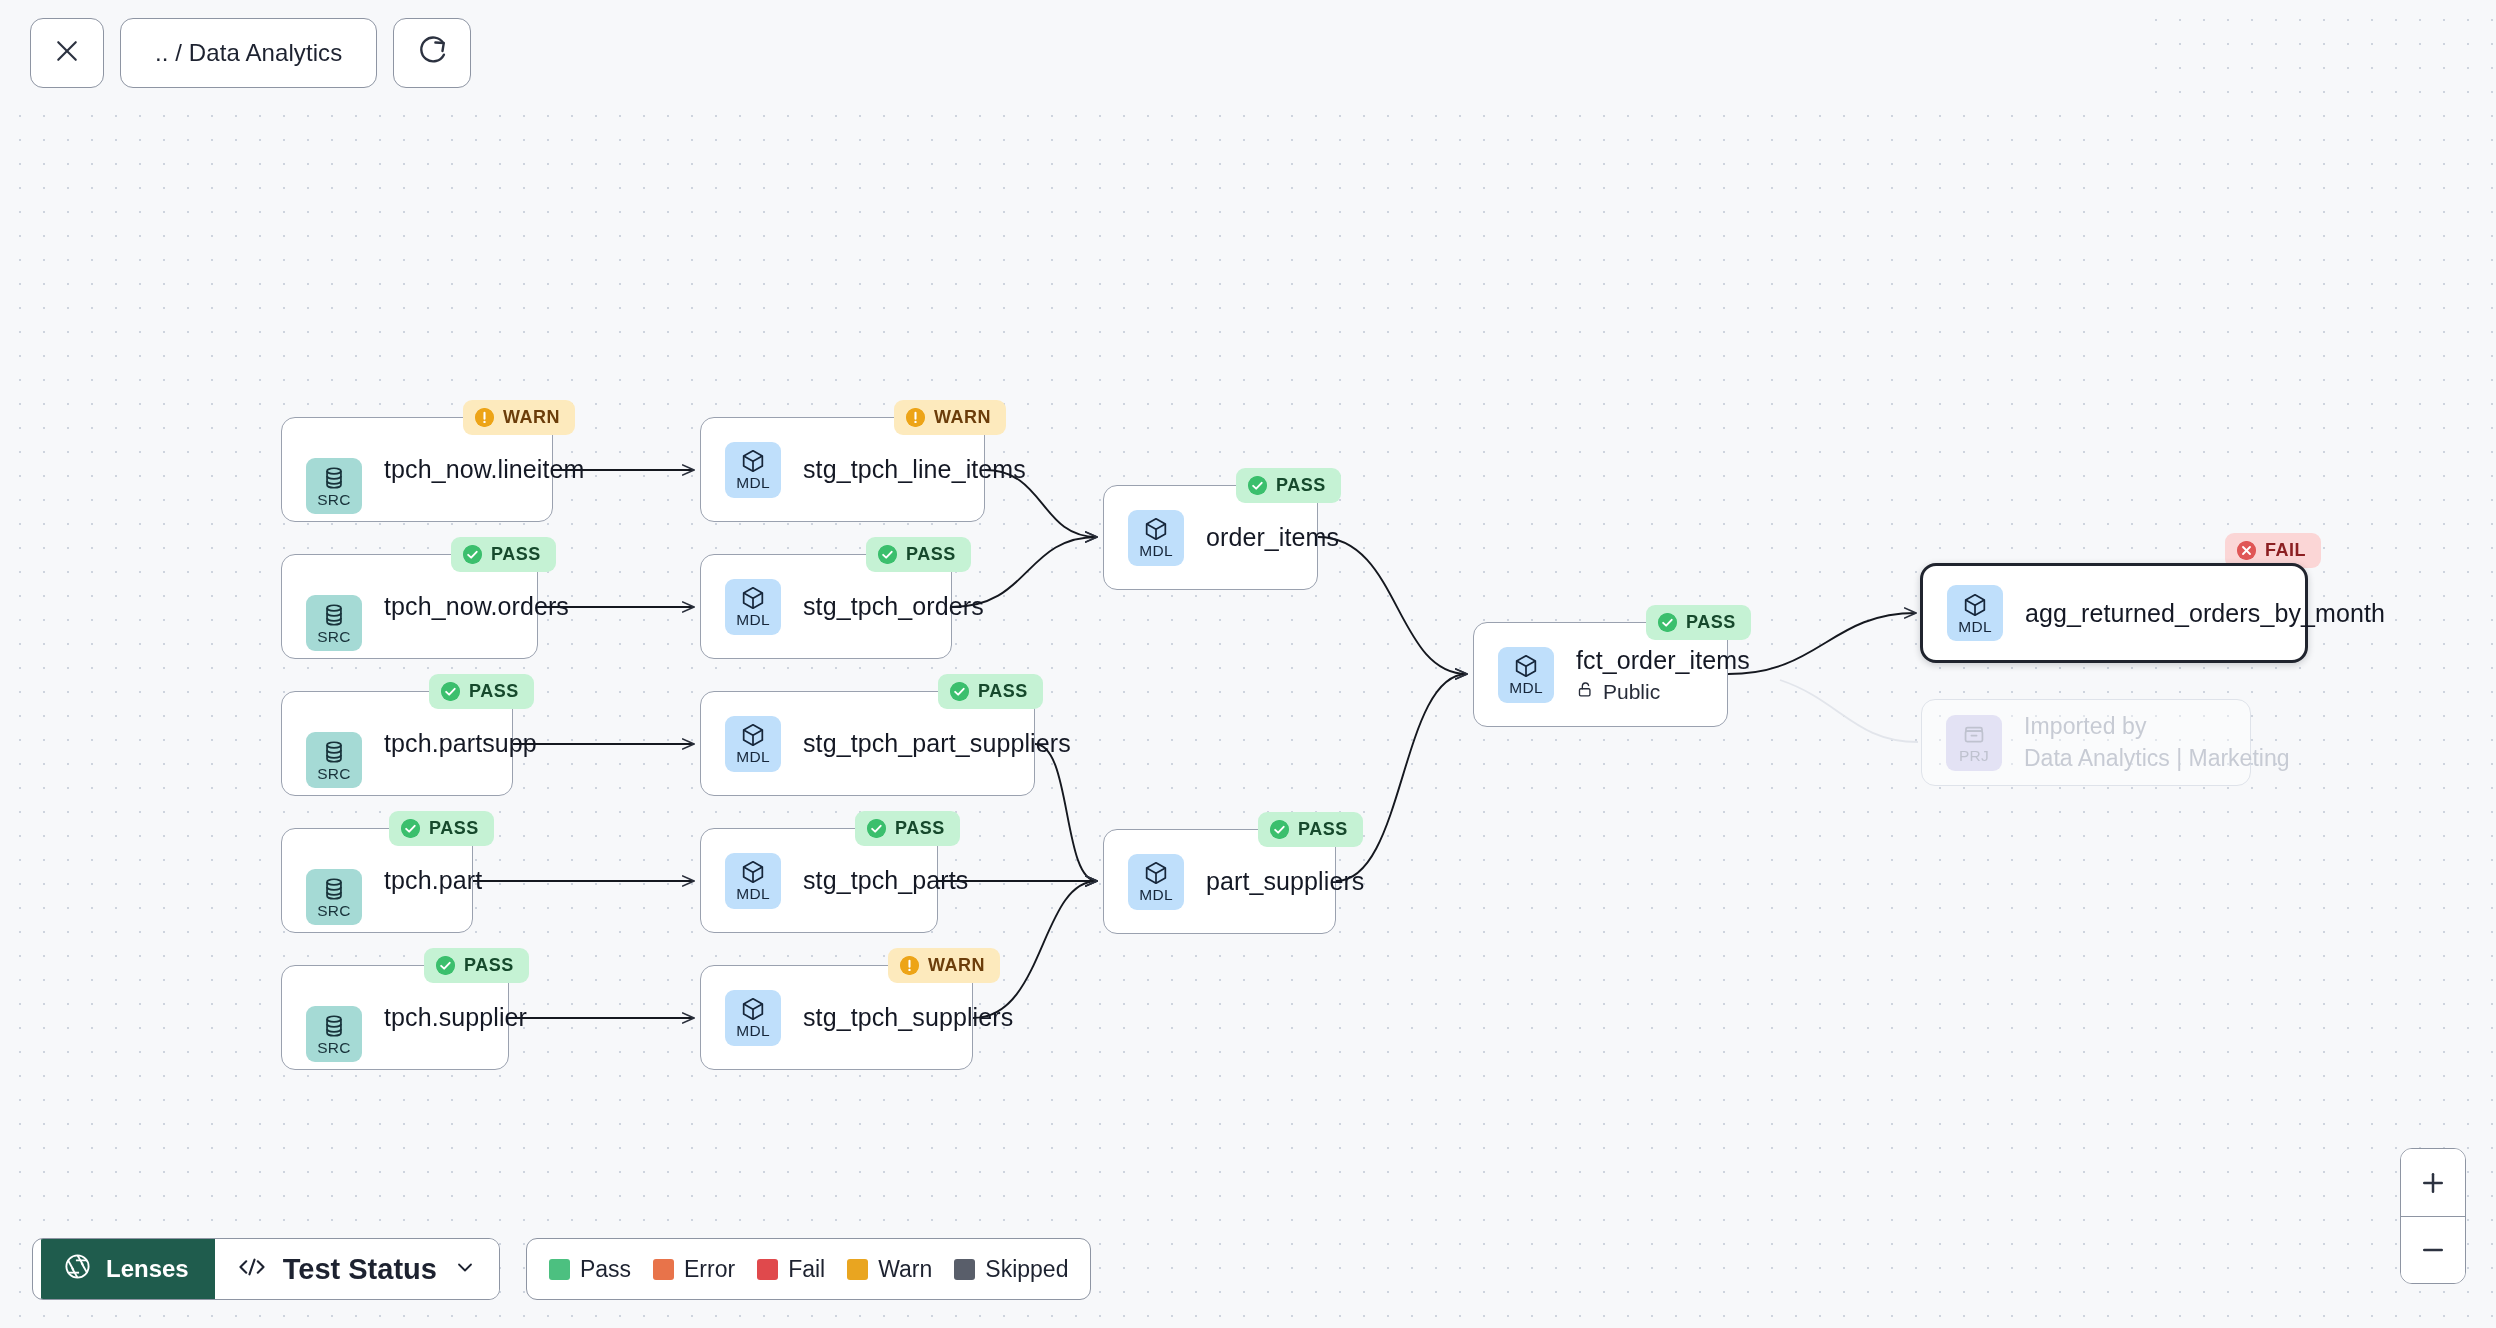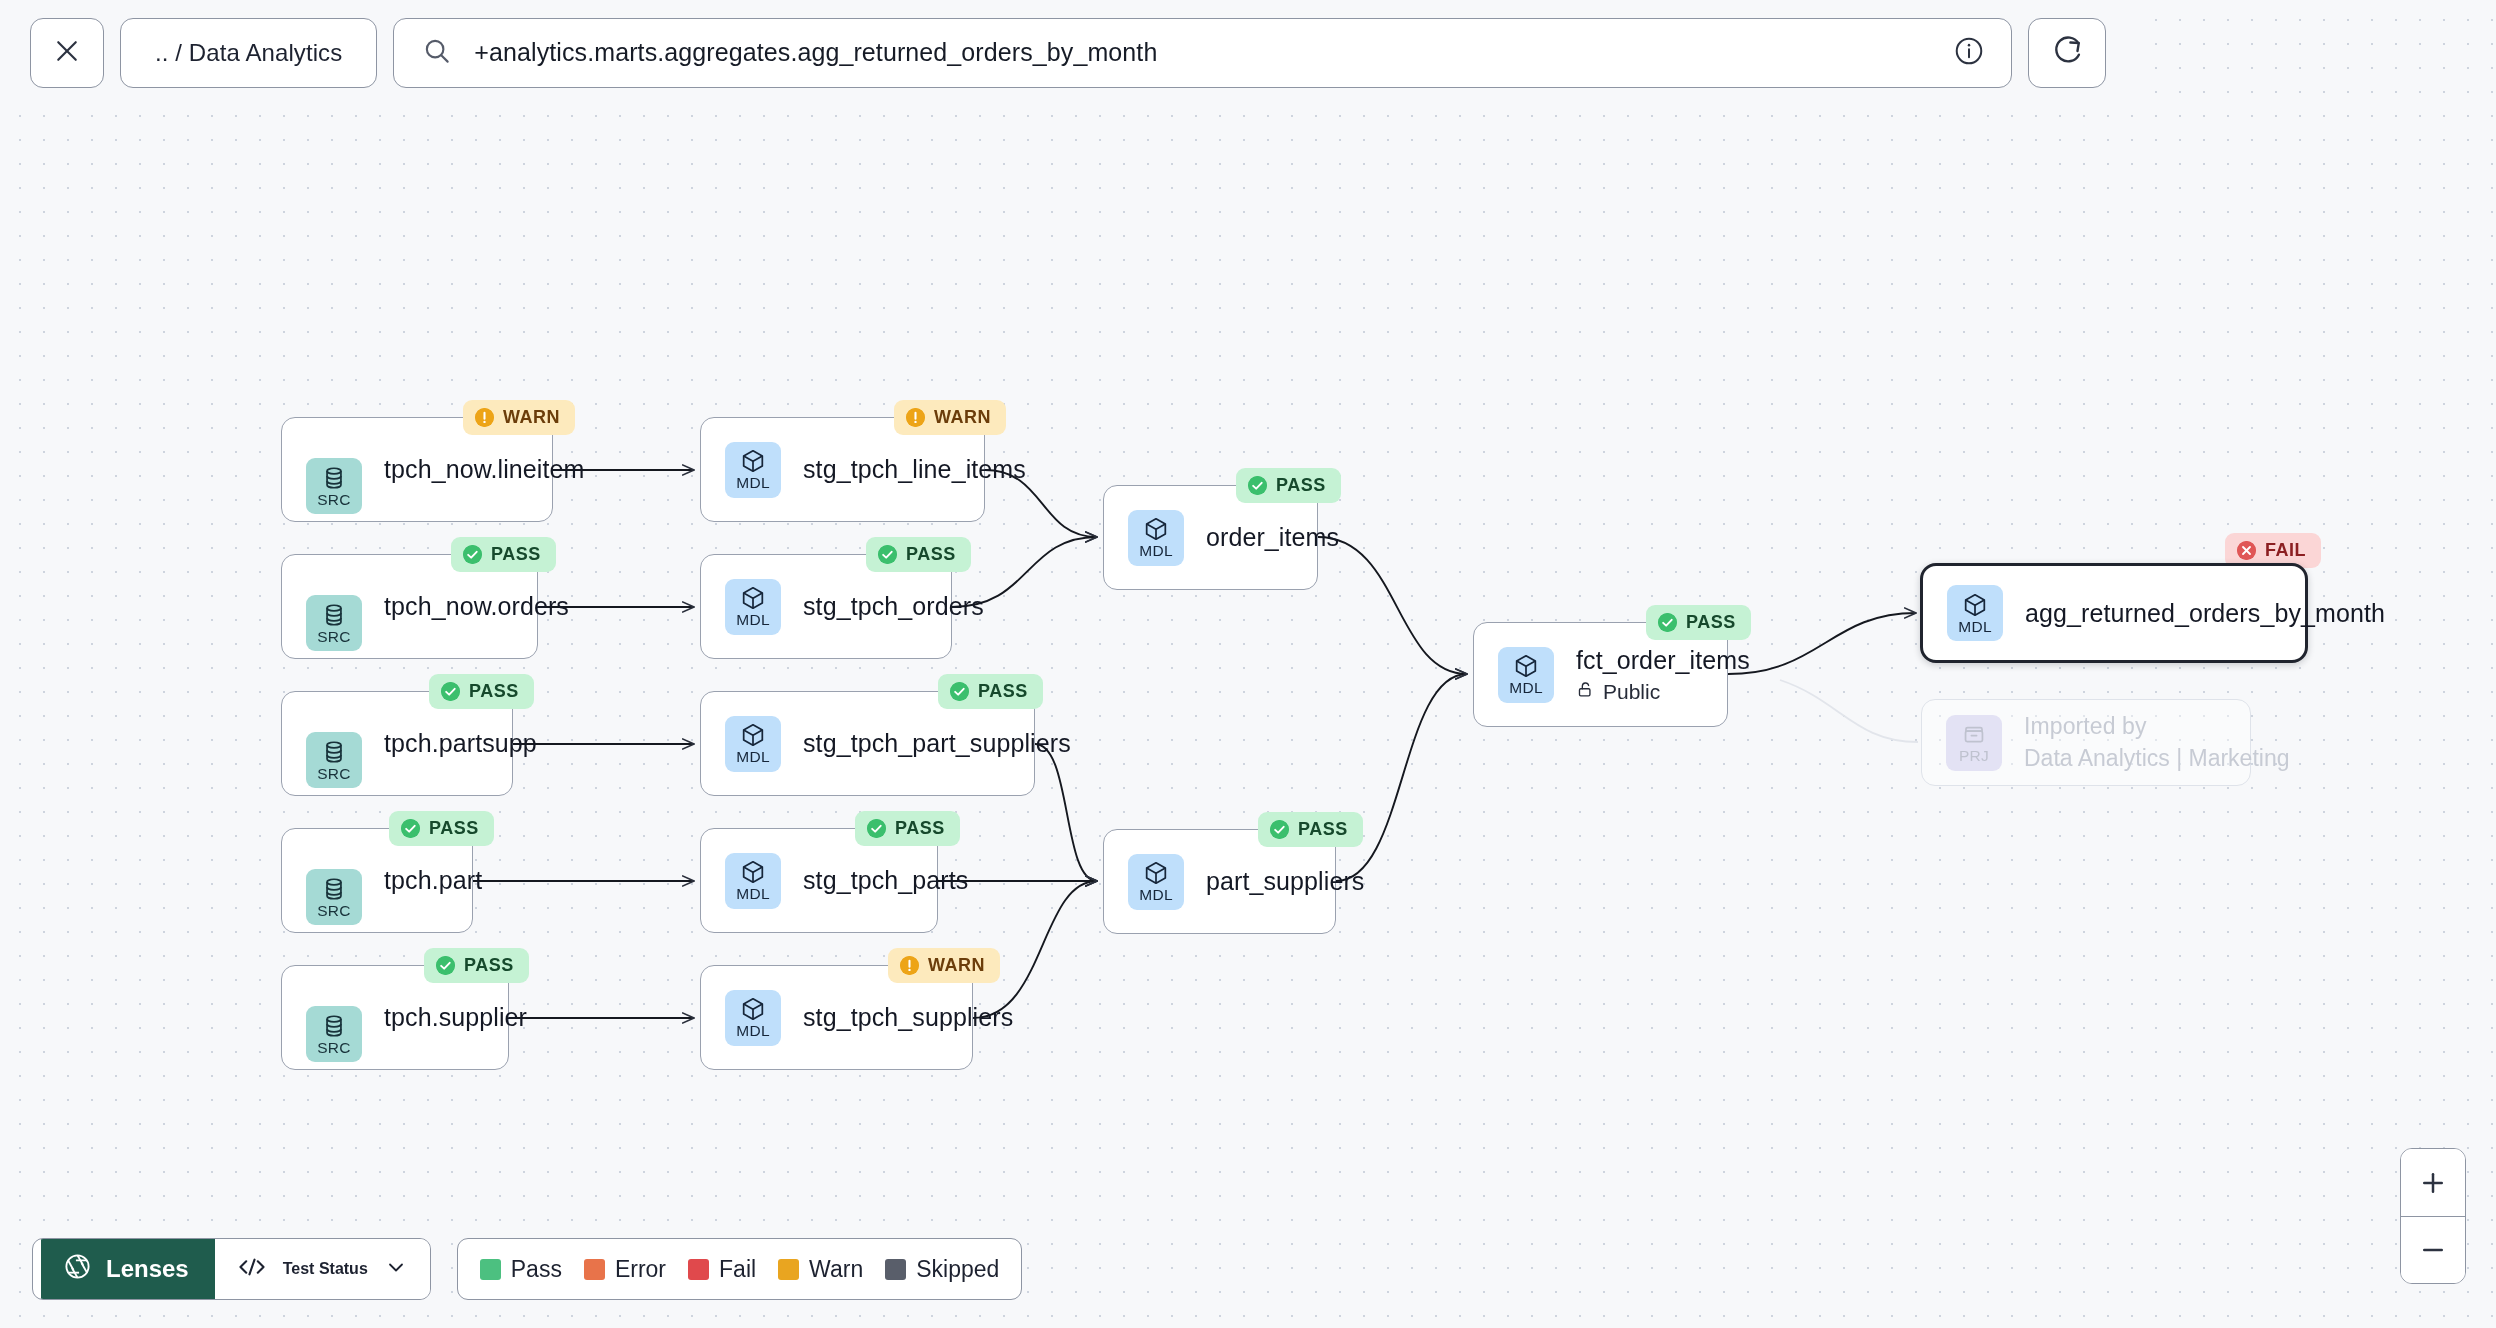--- a/index.html
+++ b/index.html
@@ -180,21 +180,21 @@
     background: #1f5c4d; color: #ffffff;
     display: flex; align-items: center; gap: 14px;
     padding: 0 26px 0 22px;
     font-size: 24px; font-weight: 700;
     cursor: pointer;
   }
   .teststatus-btn {
     background: #ffffff; color: #1d2230;
     display: flex; align-items: center; gap: 16px;
     padding: 0 22px;
-    font-size: 16px; font-weight: 600;
+    font-size: 29px; font-weight: 600;
     cursor: pointer;
   }
   .legend {
     height: 62px;
     background: #ffffff;
     border: 1.6px solid #8e95a3;
     border-radius: 11px;
     display: flex; align-items: center;
     gap: 22px;
     padding: 0 22px;
@@ -558,36 +558,20 @@
           <line x1="5" y1="5" x2="19" y2="19"></line>
             <line x1="19" y1="5" x2="5" y2="19"></line>
         </svg>
       </span>
     </div>
 
     <div class="hbtn hbtn-crumb">
       <span>.. / Data Analytics</span>
     </div>
 
-    <div class="searchbar">
-      <span>
-        <svg width="30" height="30" viewBox="0 0 24 24" fill="none" stroke="#555b69" stroke-width="1.7" stroke-linecap="round">
-          <circle cx="10.5" cy="10.5" r="6.6"></circle>
-            <line x1="15.4" y1="15.4" x2="20.5" y2="20.5"></line>
-        </svg>
-      </span>
-      <span class="search-text" title="Search lineage...">+analytics.marts.aggregates.agg_returned_orders_by_month</span>
-      <span>
-        <svg width="32" height="32" viewBox="0 0 24 24" fill="none" stroke="#2c3240" stroke-width="1.5">
-          <circle cx="12" cy="12" r="9.2"></circle>
-          <circle cx="12" cy="7.6" r="0.95" fill="#2c3240" stroke="none"></circle>
-          <line x1="12" y1="10.6" x2="12" y2="16.6" stroke-linecap="round"></line>
-        </svg>
-      </span>
-    </div>
 
     <div class="hbtn hbtn-refresh">
       <span>
         <svg width="34" height="34" viewBox="0 0 24 24" fill="none" stroke="#2c3240" stroke-width="1.7" stroke-linecap="round" stroke-linejoin="round">
           <path d="M20 6.5 A 8.4 8.4 0 1 0 20.4 14.6"></path>
           <polyline points="14.4,6.0 20.3,6.4 19.4,12.0"></polyline>
         </svg>
       </span>
     </div>
   </div>

